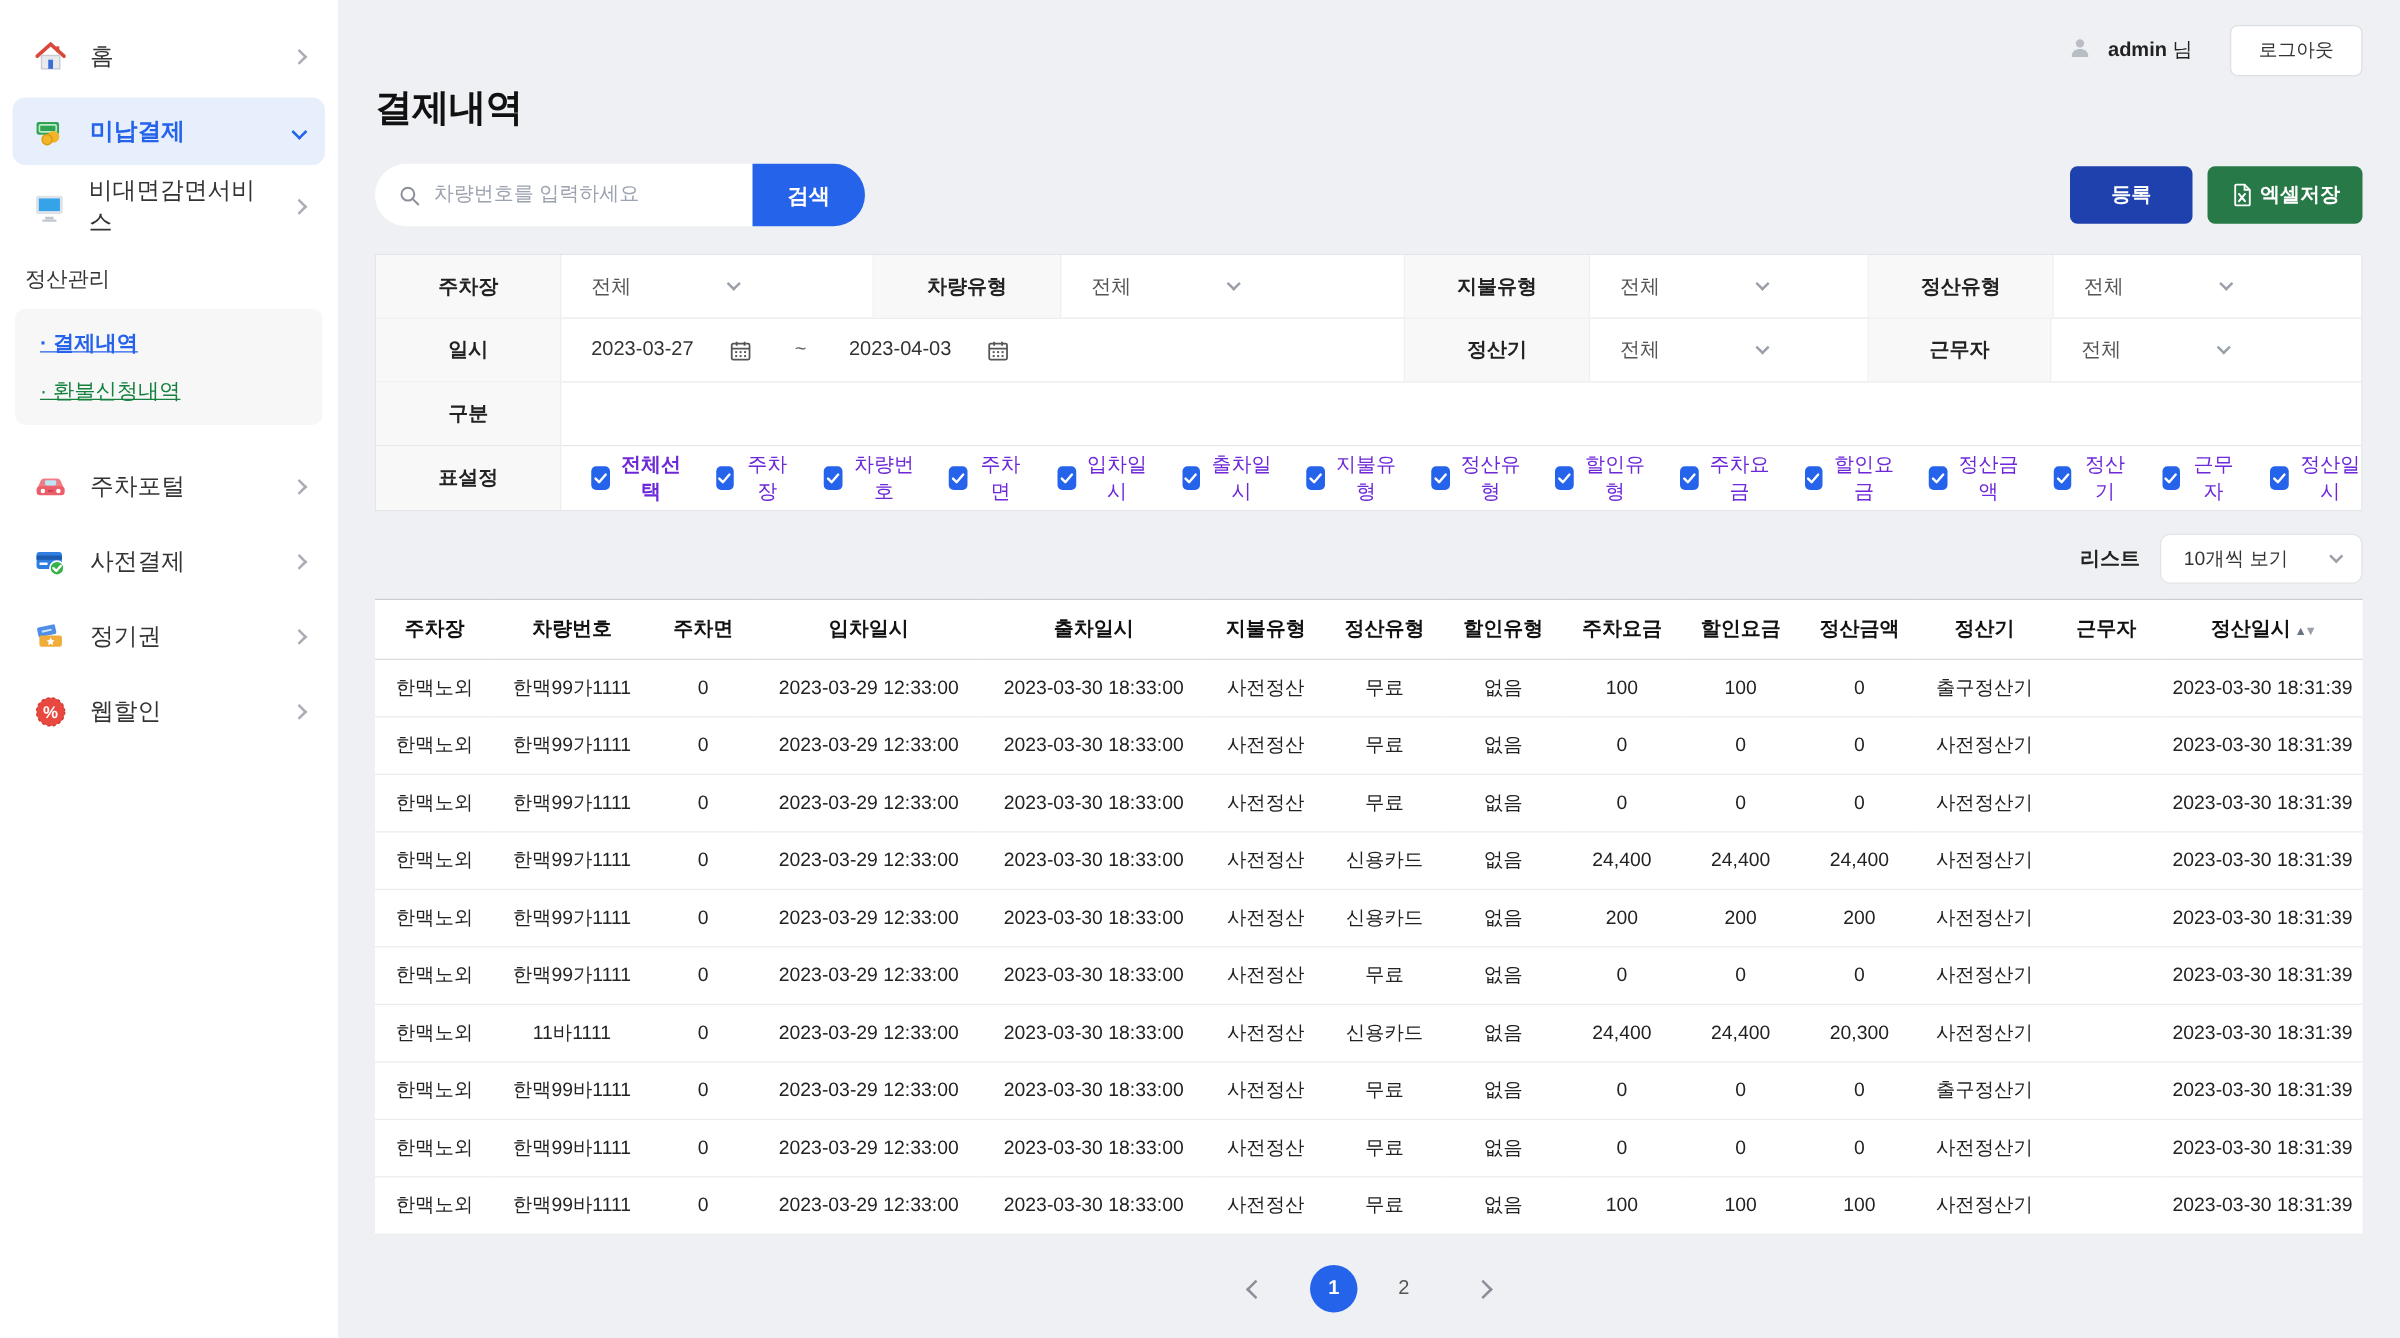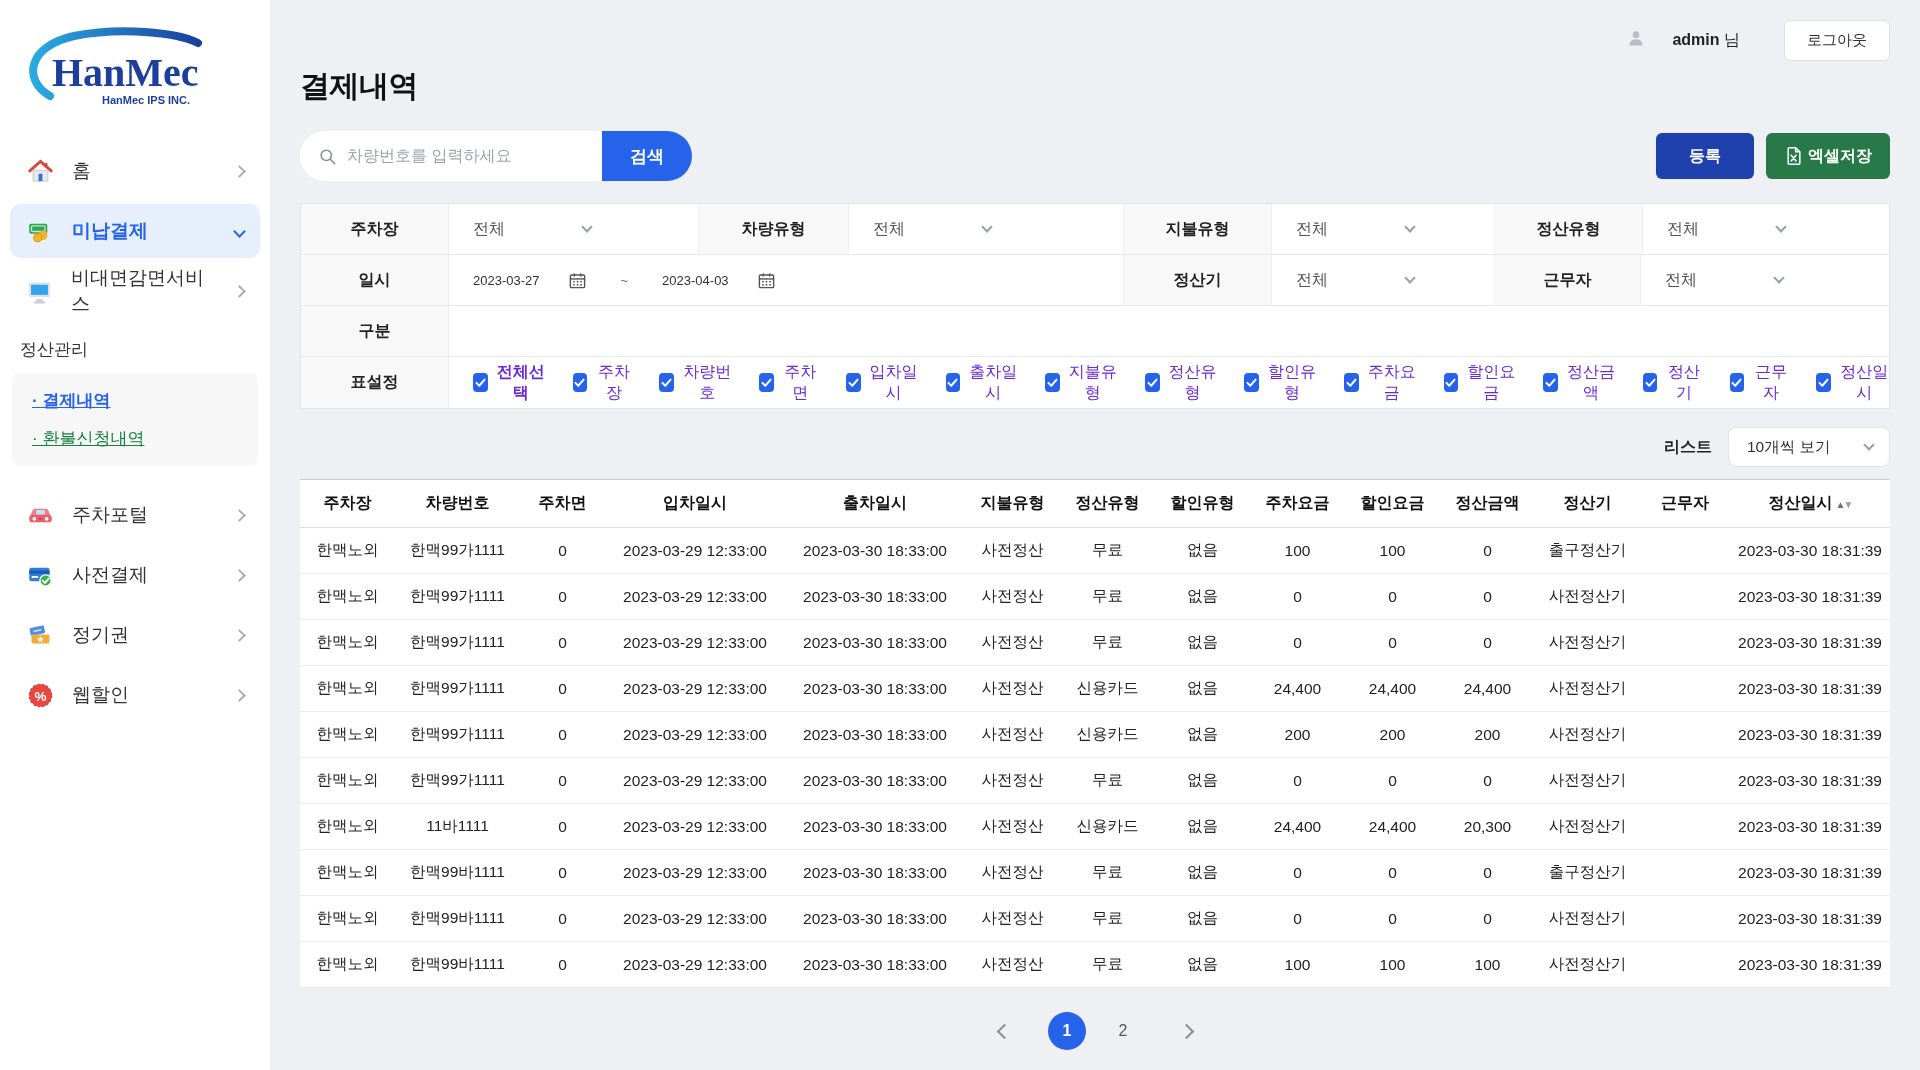--- a/index.html
+++ b/index.html
@@ -19,21 +19,21 @@
   .chev.down  { transform:rotate(45deg); border-color:#2563eb; }
   .section-label { margin:20px 0 12px 20px; font-size:17px; color:#333; }
   .submenu { background:#f7f7f8; border-radius:8px; margin:0 12px; padding:16px 20px;
     display:flex; flex-direction:column; gap:15px; font-size:17px; }
   .sub-item { color:#15803d; cursor:pointer;text-decoration:underline; }
   .sub-item.active { color:#2563eb; font-weight:700; text-decoration:underline; }
   .menu2 { margin-top:22px; }
 
   
   .content { margin-left:270px; padding:20px 30px 0 30px; }
-  .topbar { display:flex; justify-content:flex-end; align-items:center; gap:26px; height:40px; }
+  .topbar { display:flex; justify-content:flex-end; align-items:center; gap:12px; height:40px; }
   .user-name { font-size:16px; color:#222; }
   .user-name b { font-weight:700; }
   .logout-btn { margin-left:18px; background:#fff; border:1px solid #dcdfe4; border-radius:6px;
     padding:10px 22px; font-size:15px; color:#333; cursor:pointer; }
   .page-title { font-size:30px; font-weight:800; color:#111; margin-top:6px; letter-spacing:-0.5px; }
 
   .toolbar { display:flex; justify-content:space-between; align-items:center; margin-top:24px; }
   .search-pill { display:flex; align-items:center; width:392px; height:50px; background:#fff;
     border-radius:25px; overflow:hidden; }
   .search-pill input { flex:1; border:none; outline:none; font-size:16px; color:#333;
@@ -57,21 +57,21 @@
   .f-row2 { grid-template-columns:148px 675px 148px 223px 146px 248px; }
   .f-rowfull { grid-template-columns:148px 1440px; }
   .f-label { background:#f8f8f9; display:flex; align-items:center; justify-content:center;
     font-size:16px; font-weight:700; color:#222; border-right:1px solid #efefef; }
   .f-value { display:flex; align-items:center; border-right:1px solid #f1f1f2; }
   .f-value:last-child { border-right:none; }
   .fselect { display:flex; align-items:center; justify-content:space-between; width:160px;
     padding:0 18px 0 24px; color:#555; font-size:16px; cursor:pointer; }
   .sel-chev { width:8px; height:8px; border-right:2px solid #9aa0a8; border-bottom:2px solid #9aa0a8;
     transform:rotate(45deg); margin-top:-4px; }
-  .date-cell { gap:28px; padding-left:24px; font-size:13px; color:#333; }
+  .date-cell { gap:28px; padding-left:24px; font-size:16px; color:#333; }
   .tilde { color:#666; padding:0 6px; }
   .radio-cell { gap:44px; padding-left:24px; }
   .radio-opt { display:flex; align-items:center; gap:10px; font-size:16px; color:#333; cursor:pointer; }
   .radio { width:18px; height:18px; border-radius:50%; border:2px solid #ccd0d6; background:#fff;
     display:inline-flex; align-items:center; justify-content:center; }
   .radio.checked { border-color:#2563eb; }
   .radio.checked::after { content:""; width:9px; height:9px; border-radius:50%; background:#2563eb; }
   .check-cell { gap:27px; padding-left:24px; flex-wrap:nowrap; }
   .check-opt { display:flex; align-items:center; gap:8px; font-size:16px; color:#6d28d9; cursor:pointer;text-align:center; }
   .check-opt:first-child { font-weight:700; }
@@ -103,33 +103,20 @@
   .pg-chev.left { transform:rotate(135deg); }
   .pg-chev.rightc { transform:rotate(-45deg); }
   .pg-num { width:38px; height:38px; border-radius:50%; border:none; background:transparent;
     font-size:16px; color:#555; cursor:pointer; font-family:inherit; }
   .pg-num.active { background:#2563eb; color:#fff; font-weight:700; }
 </style>
 </head>
 <body>
 
 <div class="sidebar">
-  <div class="logo-wrap">
-    <svg width="205" height="86" viewBox="0 0 205 86">
-      <defs>
-        <linearGradient id="lg" x1="0" y1="0" x2="1" y2="0">
-          <stop offset="0" stop-color="#29abe2"></stop>
-            <stop offset="1" stop-color="#1c3f9e"></stop>
-        </linearGradient>
-      </defs>
-      <path d="M30 70 C 2 54, 8 20, 54 10 C 100 1, 156 6, 178 17" fill="none" stroke="url(#lg)" stroke-width="8" stroke-linecap="round"></path>
-      <text x="32" y="60" font-size="40" font-weight="bold" fill="#1c3f9e" font-family="Liberation Serif, serif">HanMec</text>
-      <text x="82" y="78" font-size="11" font-weight="bold" fill="#1c3f9e">HanMec IPS INC.</text>
-    </svg>
-  </div>
 
   <div style="margin-top:18px;">
       <div class="side-item">
         <span class="ic">
           <svg width="27" height="27" viewBox="0 0 24 24">
             <path d="M2.5 11.5 L12 3 L21.5 11.5" fill="none" stroke="#d9483b" stroke-width="2.6" stroke-linecap="round"></path>
             <rect x="5.5" y="11" width="13" height="9.5" fill="#e8eaee"></rect>
             <rect x="5.5" y="11" width="13" height="9.5" fill="none" stroke="#c9ccd2" stroke-width="1"></rect>
             <rect x="10.3" y="14" width="3.4" height="6.5" fill="#3b6fd6"></rect>
             <rect x="16" y="4.5" width="2.2" height="4" fill="#d9483b"></rect>

